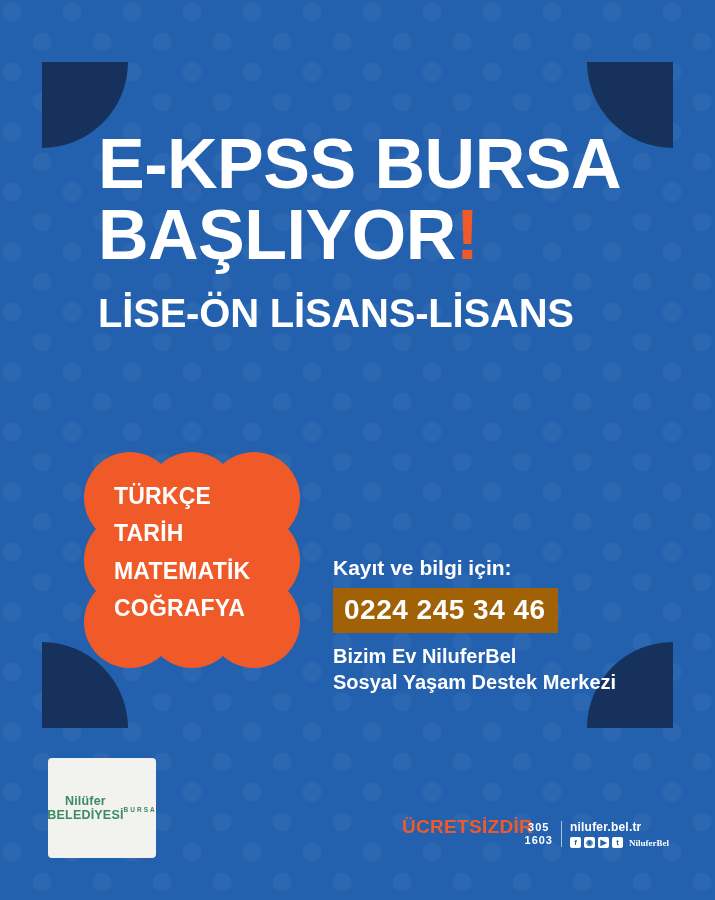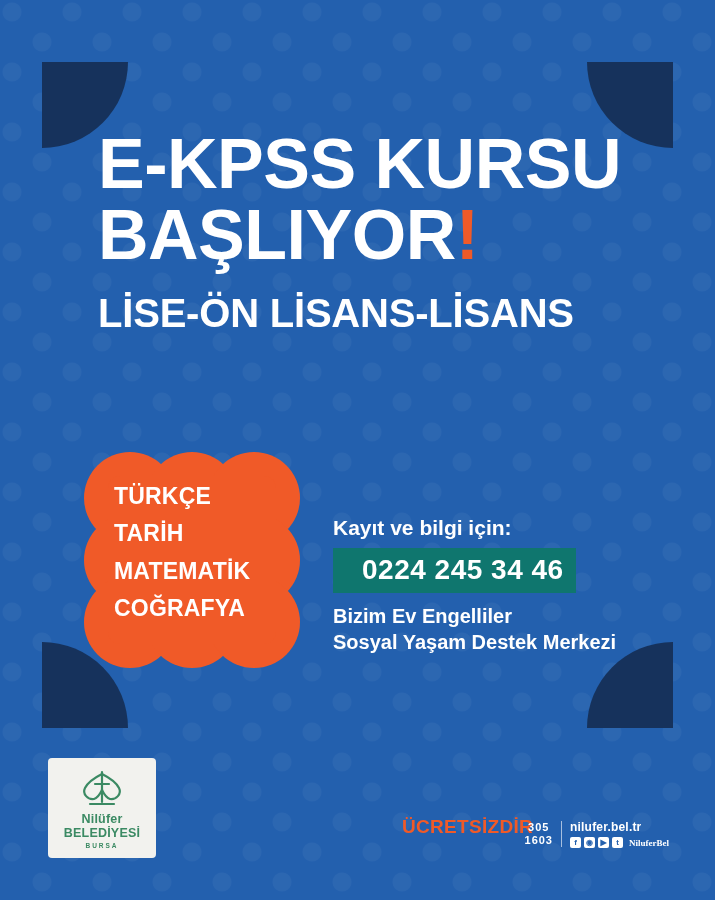--- a/index.html
+++ b/index.html
@@ -130,57 +130,57 @@
     font-weight: bold;
     line-height: 1.62;
     letter-spacing: 0.2px;
     white-space: nowrap;
   }
 
   
   .contact {
     position: absolute;
     left: 333px;
-    top: 516px;
+    top: 556px;
     width: 330px;
   }
   .contact-label {
     color: #ffffff;
     font-size: 21px;
     font-weight: bold;
     margin: 0 0 8px 0;
   }
   .phone-pill {
     display: inline-block;
-    background: #0f766e;
+    background: #a16207;
     color: #ffffff;
     font-size: 28px;
     font-weight: bold;
-    padding: 6px 12px 7px 29px;
+    padding: 6px 12px 7px 11px;
     letter-spacing: 0.5px;
   }
   .venue {
     color: #ffffff;
     font-size: 20px;
     font-weight: bold;
     line-height: 1.32;
     margin-top: 10px;
   }
 
   
   .logo-box {
     position: absolute;
     left: 48px;
     bottom: 42px;
     width: 108px;
     height: 100px;
     background: #f2f2ee;
     border-radius: 4px;
     display: flex;
-    flex-direction: column;
+    flex-direction: row;
     align-items: center;
     justify-content: center;
   }
   .logo-mark {
     width: 52px;
     height: 42px;
     margin-bottom: 2px;
   }
   .logo-text {
     color: #3b8a63;
@@ -267,21 +267,21 @@
 
 <div class="poster">
   <div class="texture"></div>
 
   <div class="corner corner-tl"></div>
   <div class="corner corner-tr"></div>
   <div class="corner corner-bl"></div>
   <div class="corner corner-br"></div>
 
   <div class="headline">
-    <div class="line1">E-KPSS KURSU</div>
+    <div class="line1">E-KPSS BURSA</div>
     <div class="line2"><span>BAŞLIYOR</span><span class="bang">!</span></div>
     <div class="subhead">LİSE-ÖN LİSANS-LİSANS</div>
   </div>
 
   <div class="subjects">
     <div class="blob b1"></div>
     <div class="blob b2"></div>
     <div class="blob b3"></div>
     <div class="blob b4"></div>
     <div class="blob b5"></div>
@@ -295,21 +295,21 @@
       <div>TARİH</div>
       <div>MATEMATİK</div>
       <div>COĞRAFYA</div>
     </div>
   </div>
 
   <div class="contact">
     <div class="contact-label">Kayıt ve bilgi için:</div>
     <div class="phone-pill">0224 245 34 46</div>
     <div class="venue">
-      <div>Bizim Ev Engelliler</div>
+      <div>Bizim Ev NiluferBel</div>
       <div>Sosyal Yaşam Destek Merkezi</div>
     </div>
   </div>
 
   <div class="logo-box">
     <svg class="logo-mark" viewBox="0 0 52 42">
       <g fill="none" stroke="#3b8a63" stroke-width="2.2" stroke-linecap="round">
         <path d="M26 6 C18 10, 12 14, 9 20 C6 26, 12 32, 18 31 C22 30, 24 26, 26 22"></path>
         <path d="M26 6 C34 10, 40 14, 43 20 C46 26, 40 32, 34 31 C30 30, 28 26, 26 22"></path>
         <path d="M26 4 L26 34"></path>

